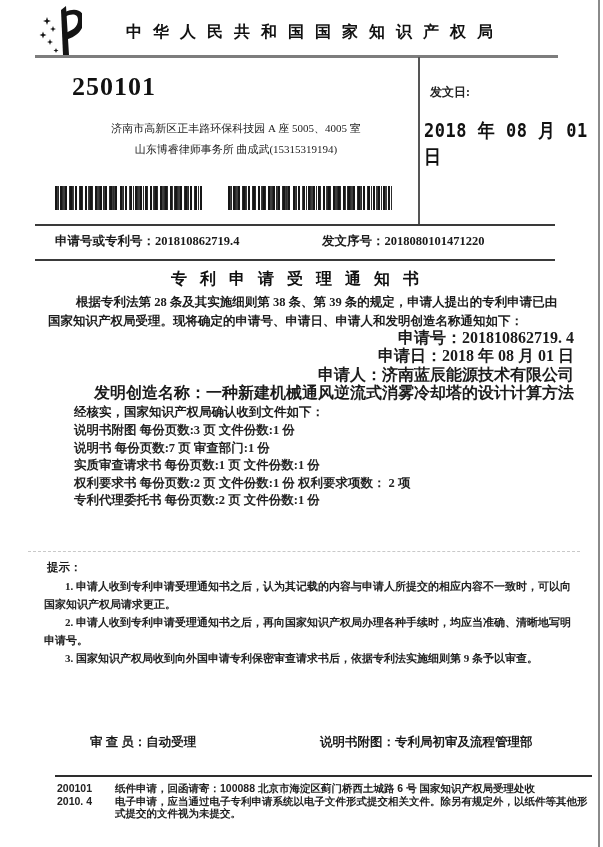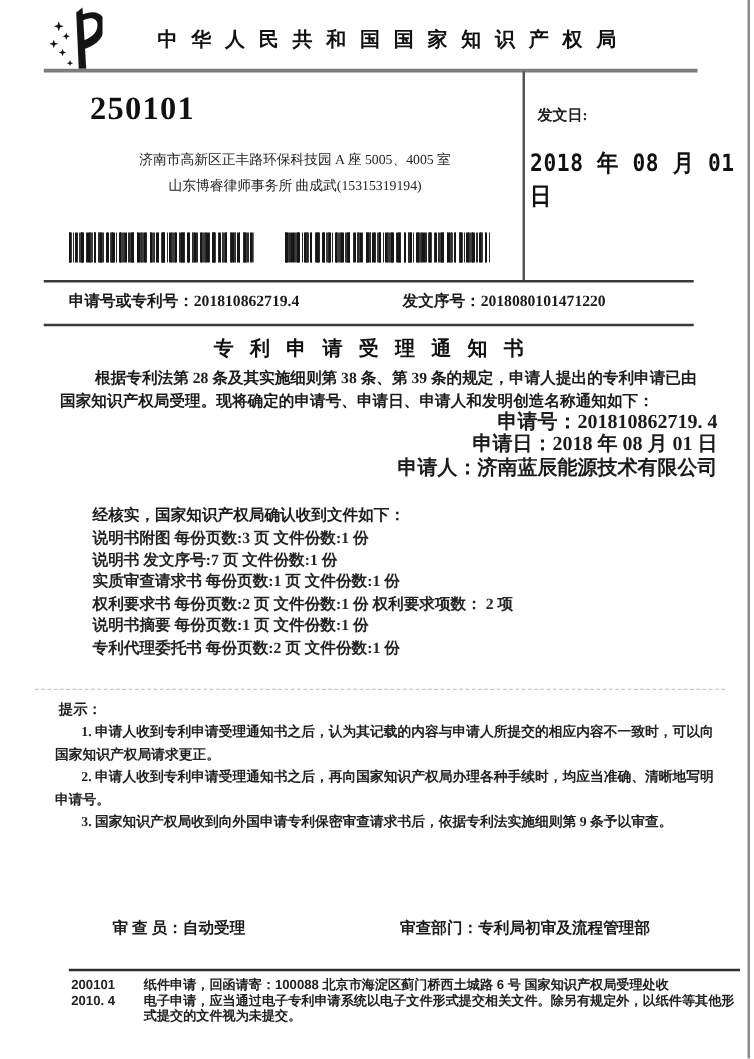--- a/index.html
+++ b/index.html
@@ -124,42 +124,42 @@
   <div class="numrow serial"><span>发文序号：</span><span>2018080101471220</span></div>
   <div class="rule-b"></div>
 
   <div class="notice-title">专利申请受理通知书</div>
   <div class="intro">根据专利法第 28 条及其实施细则第 38 条、第 39 条的规定，申请人提出的专利申请已由国家知识产权局受理。现将确定的申请号、申请日、申请人和发明创造名称通知如下：</div>
 
   <div class="fields">
     <div>申请号：201810862719. 4</div>
     <div>申请日：2018 年 08 月 01 日</div>
     <div>申请人：济南蓝辰能源技术有限公司</div>
+    <div>发明创造名称：一种新建机械通风逆流式消雾冷却塔的设计计算方法</div>
   </div>
 
   <div class="received-intro">经核实，国家知识产权局确认收到文件如下：</div>
   <div class="received-list">
     <div>说明书附图 每份页数:3 页  文件份数:1 份</div>
-    <div>说明书 发文序号:7 页  文件份数:1 份</div>
+    <div>说明书 每份页数:7 页  审查部门:1 份</div>
     <div>实质审查请求书 每份页数:1 页  文件份数:1 份</div>
     <div>权利要求书 每份页数:2 页  文件份数:1 份  权利要求项数：  2 项</div>
-    <div>说明书摘要 每份页数:1 页  文件份数:1 份</div>
     <div>专利代理委托书 每份页数:2 页  文件份数:1 份</div>
   </div>
 
   <div class="tips-rule"></div>
   <div class="tips-label">提示：</div>
   <div class="tips-list">
     <p>1. 申请人收到专利申请受理通知书之后，认为其记载的内容与申请人所提交的相应内容不一致时，可以向国家知识产权局请求更正。</p>
     <p>2. 申请人收到专利申请受理通知书之后，再向国家知识产权局办理各种手续时，均应当准确、清晰地写明申请号。</p>
     <p>3. 国家知识产权局收到向外国申请专利保密审查请求书后，依据专利法实施细则第 9 条予以审查。</p>
   </div>
 
   <div class="signoff examiner"><span>审 查 员：</span><span>自动受理</span></div>
-  <div class="signoff department"><span>审查部门：</span><span>专利局初审及流程管理部</span></div>
+  <div class="signoff department"><span>说明书附图：</span><span>专利局初审及流程管理部</span></div>
 
   <div class="footer-rule"></div>
   <div class="footer">
     <div class="codes">
       <div>200101</div>
       <div>2010. 4</div>
     </div>
     <div class="ftext">
       <div>纸件申请，回函请寄：100088  北京市海淀区蓟门桥西土城路 6 号    国家知识产权局受理处收</div>
       <div>电子申请，应当通过电子专利申请系统以电子文件形式提交相关文件。除另有规定外，以纸件等其他形式提交的文件视为未提交。</div>

